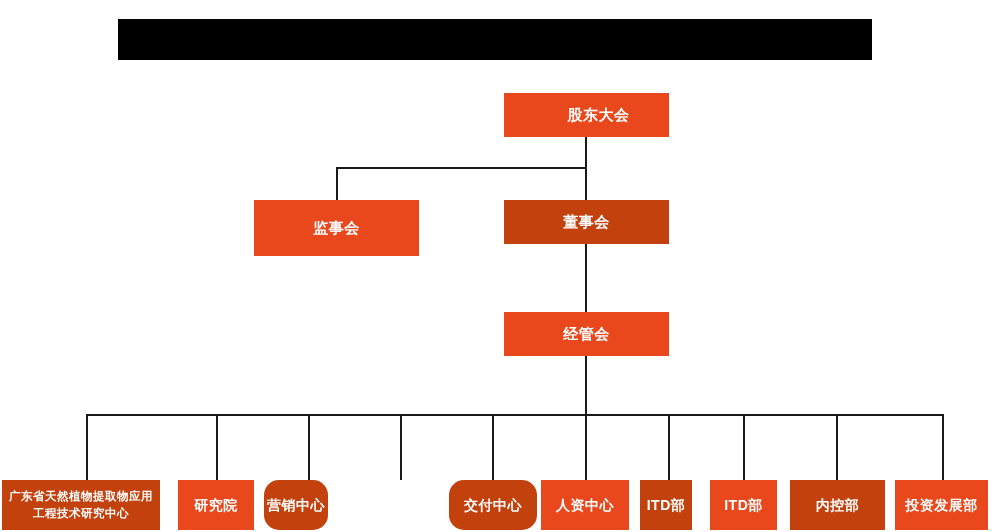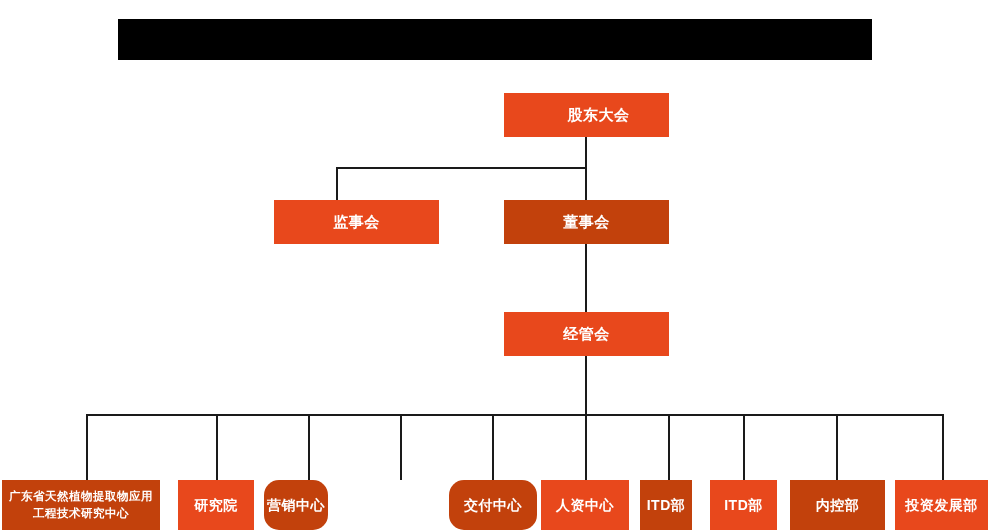--- a/index.html
+++ b/index.html
@@ -78,21 +78,21 @@
   <div class="line v" style="left:400px; top:414px; height:66px;"></div>
   <div class="line v" style="left:492px; top:414px; height:66px;"></div>
   <div class="line v" style="left:585px; top:414px; height:66px;"></div>
   <div class="line v" style="left:668px; top:414px; height:66px;"></div>
   <div class="line v" style="left:743px; top:414px; height:66px;"></div>
   <div class="line v" style="left:836px; top:414px; height:66px;"></div>
   <div class="line v" style="left:942px; top:414px; height:66px;"></div>
 
   <div class="node node-l1 vivid" style="left:504px; top:93px; width:165px; height:44px;padding-left:24px;">股东大会</div>
 
-  <div class="node node-l2 vivid" style="left:254px; top:200px; width:165px; height:44px;margin-left:20px;">监事会</div>
+  <div class="node node-l2 vivid" style="left:254px; top:200px; width:165px; height:56px;">监事会</div>
 
   <div class="node node-l2 light" style="left:504px; top:200px; width:165px; height:44px;">董事会</div>
 
   <div class="node node-l3 vivid" style="left:504px; top:312px; width:165px; height:44px;">经管会</div>
 
   <div class="node node-l4 small light" style="left:2px; top:480px; width:158px; height:50px;">广东省天然植物提取物应用工程技术研究中心</div>
 
   <div class="node node-l4 vivid" style="left:178px; top:480px; width:76px; height:50px;">研究院</div>
 
   <div class="node node-l4 light" style="left:264px; top:480px; width:64px; height:50px;border-radius:15px;">营销中心</div>

